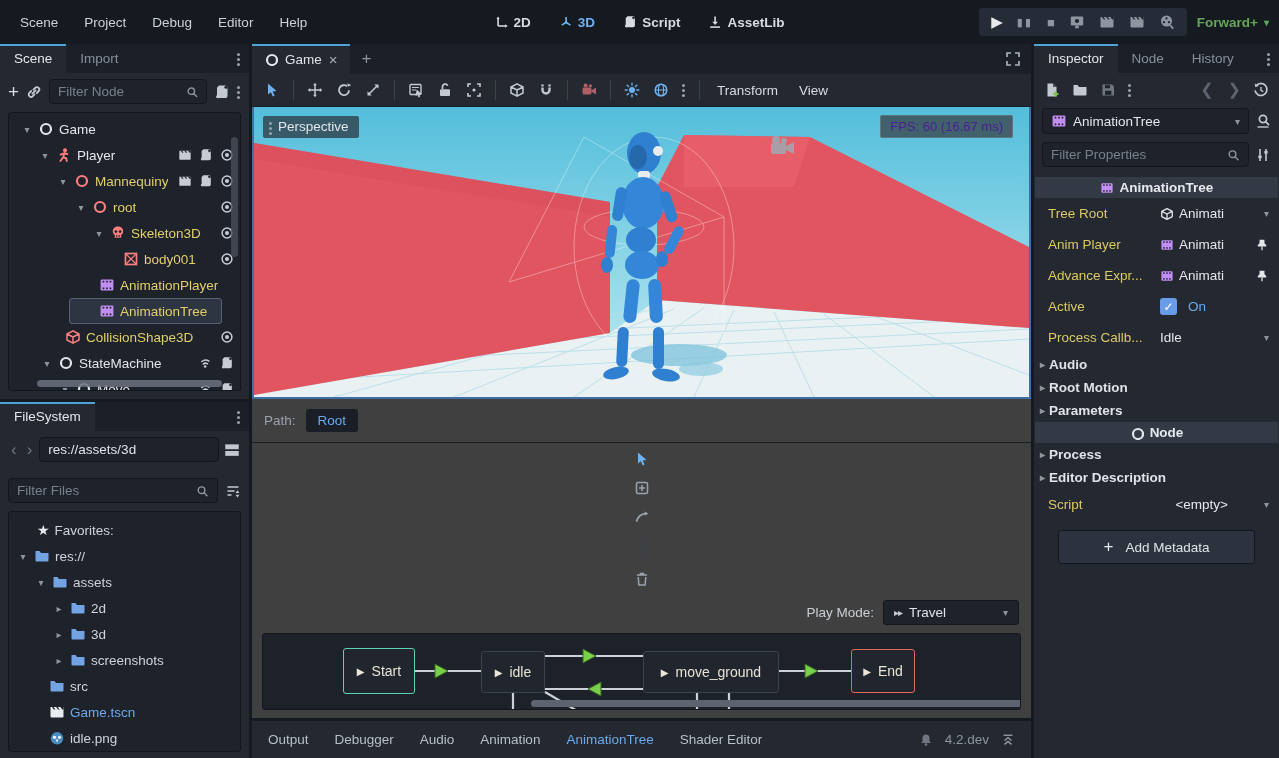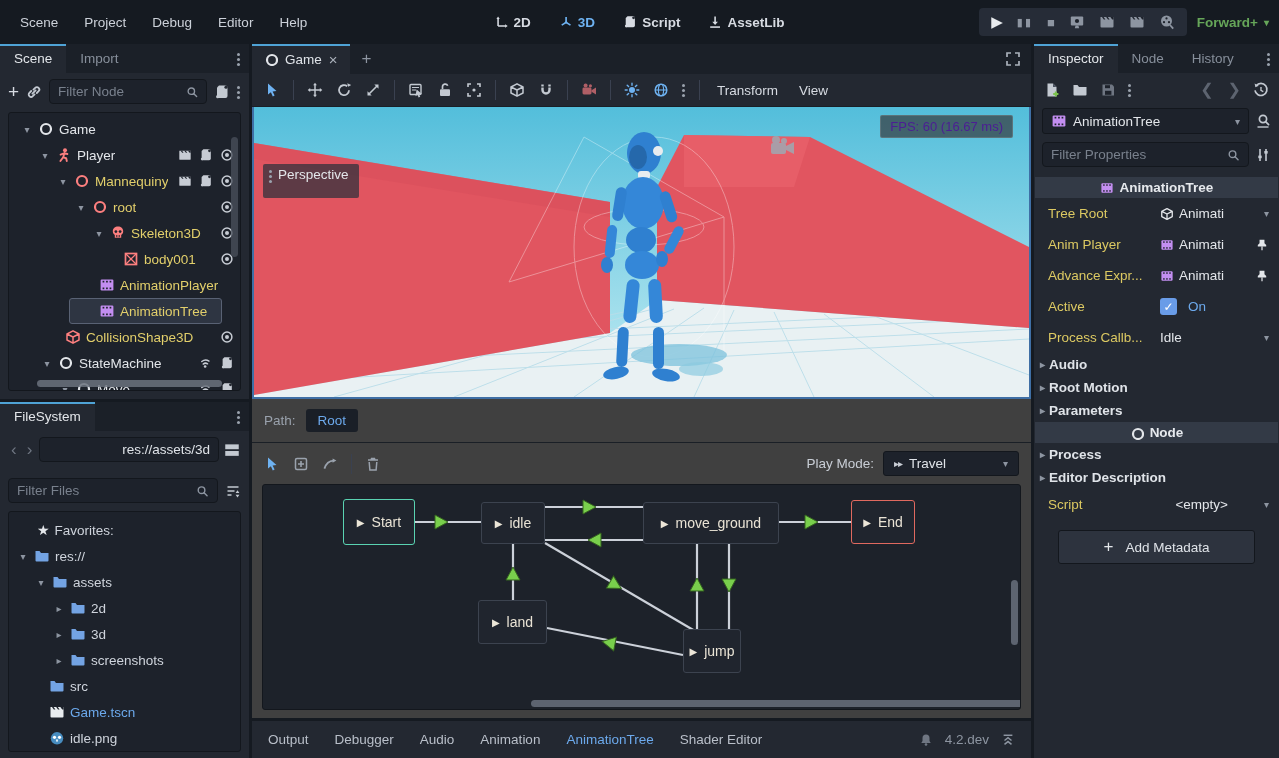--- a/index.html
+++ b/index.html
@@ -72,29 +72,29 @@
   .scenetab::before { content:""; position:absolute; top:0; left:0; right:0; height:2px; background:#4fa3d6; }
   .newtab { color:#8d95a1; font-size:17px; padding:0 12px; }
   .fsbtn { margin-left:auto; margin-right:10px; color:#aab1bb; }
   .vptool { height:33px; display:flex; align-items:center; gap:13px; background:#232831; padding:0 12px; border-bottom:1px solid #1a1f26; }
   .vptool .ic { color:#c3c9d1; }
   .vsep { width:1px; height:20px; background:#3a4150; }
   .menulbl { color:#d7dbe2; padding:0 4px; }
 
   .viewport { height:292px; position:relative; border:2px solid #3f6fa5; border-top:none; background:#58c2dd; overflow:hidden; }
   .persp { position:absolute; top:9px; left:9px; background:rgba(42,48,58,.72); color:#e3e6ea;
-           padding:3px 10px 16px 6px; border-radius:2px; display:flex; gap:5px; align-items:center; font-size:13.5px;margin-top:48px; }
+           padding:3px 10px 4px 6px; border-radius:2px; display:flex; gap:5px; align-items:center; font-size:13.5px; }
   .fps { position:absolute; top:8px; right:16px; background:rgba(58,70,76,.78); color:#4c1d95;
          padding:3px 9px; border-radius:2px; font-size:13px; border:1px solid rgba(120,135,140,.5); }
 
   
   .animpanel { flex:1; background:#404040; display:flex; flex-direction:column; }
   .pathrow { display:flex; align-items:center; gap:10px; padding:10px 12px; border-bottom:1px solid #1a1f26; }
   .chip { background:#1a1f27; color:#6ca9ec; padding:4px 12px; border-radius:3px; }
-  .gtool { display:flex; align-items:center; gap:13px; padding:8px 12px; }
+  .gtool { display:flex; align-items:center; gap:13px; padding:8px 12px;flex-direction:column; }
   .gtool .ic { color:#9aa2ad; }
   .playmode { margin-left:auto; display:flex; align-items:center; gap:9px; color:#c9ced6; }
   .pmdrop { display:flex; align-items:center; gap:7px; background:#1d222b; border:1px solid #13171d;
             border-radius:3px; padding:4px 10px; width:136px; color:#dfe3e8; }
   .pmdrop .cv { margin-left:auto; color:#8d95a1; font-size:10px; }
   .graph { flex:1; margin:0 10px 8px; background:#1d222a; border:1px solid #13171d; border-radius:3px; position:relative; overflow:hidden; }
   .gnode { position:absolute; background:#20252e; border:1px solid #3c434f; border-radius:3px;
            color:#e9e3d5; display:flex; align-items:center; justify-content:center; gap:7px; font-size:14px; }
   .gnode .pl { font-size:10px; color:#ece6d8; }
   .gnode.start { border-color:#5ad3b2; }
@@ -580,21 +580,21 @@
 
     <div class="panel fspanel">
       <div class="tabrow">
         <div class="tab active">FileSystem</div>
         <div class="dots"></div>
       </div>
       <div class="pathbox">
         <span class="navarrow">‹</span>
         <span class="navarrow">›</span>
         <div class="input" style="padding:4px 8px">
-          <input style="color: rgb(223, 227, 232); text-align: right;" value="res://assets/3d">
+          <input style="color: rgb(223, 227, 232);" value="res://assets/3d">
         </div>
         <svg class="ic18" style="color:#c3c9d1">
             <use href="#i-split"></use>
           </svg>
       </div>
       <div class="toolrow" style="padding-top:10px">
         <div class="input">
           <input placeholder="Filter Files" style="">
           <svg class="ic14">
               <use href="#i-search"></use>

